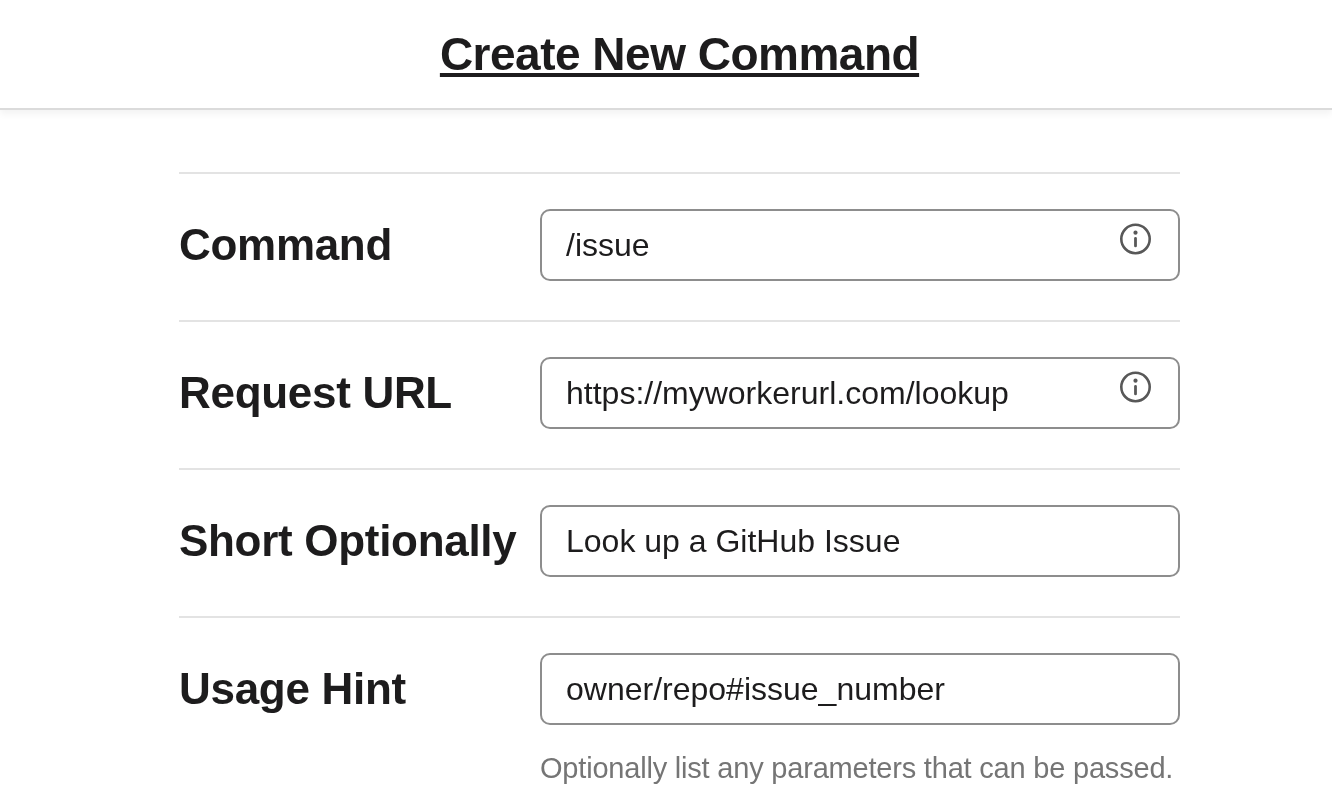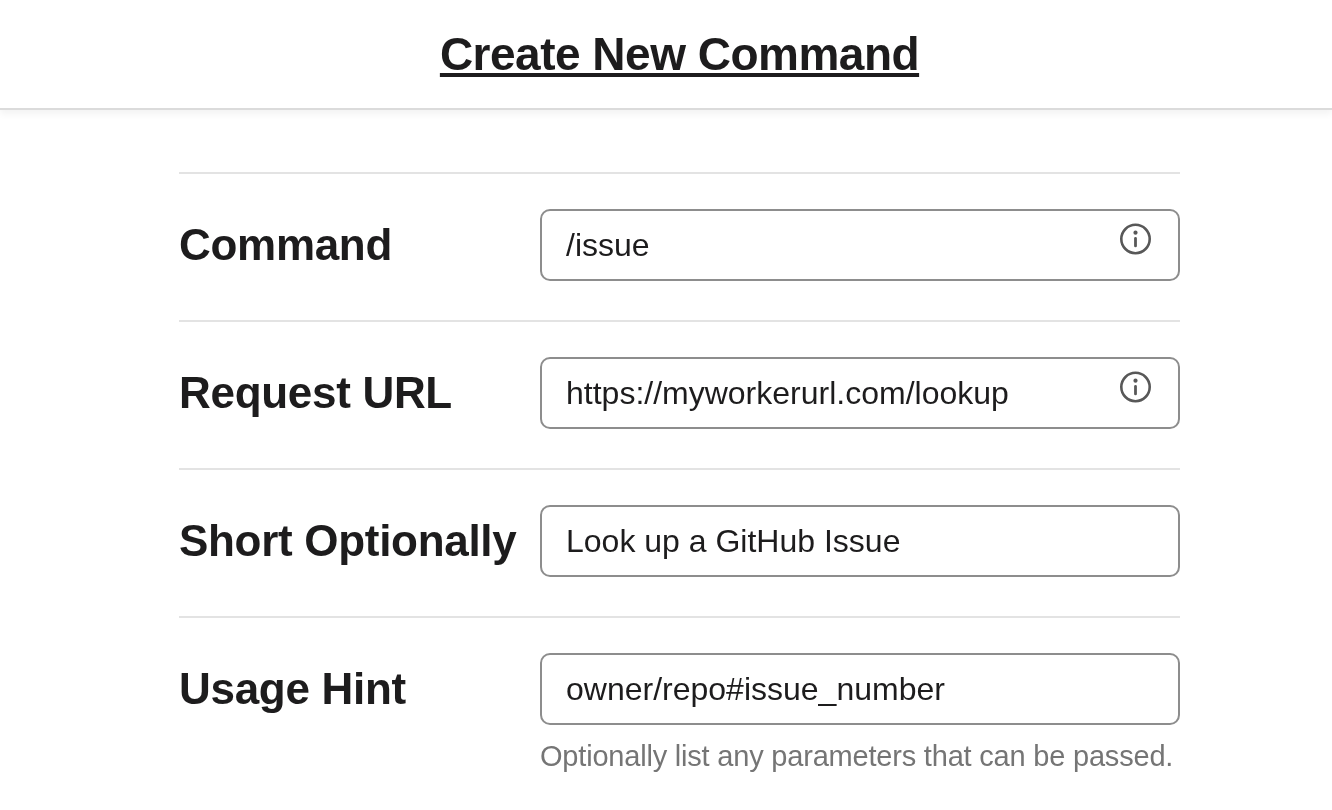--- a/index.html
+++ b/index.html
@@ -93,21 +93,21 @@
     right: 28px;
     top: 50%;
     transform: translateY(-50%);
     width: 33px;
     height: 33px;
     cursor: pointer;
     display: block;
   }
 
   .helper-text {
-    margin-top: 28px;
+    margin-top: 40px;
     font-size: 29px;
     color: #757575;
     letter-spacing: -0.2px;
   }
 
   .form-row.last { padding-bottom: 20px; }
 </style>
 </head>
 <body>
 

